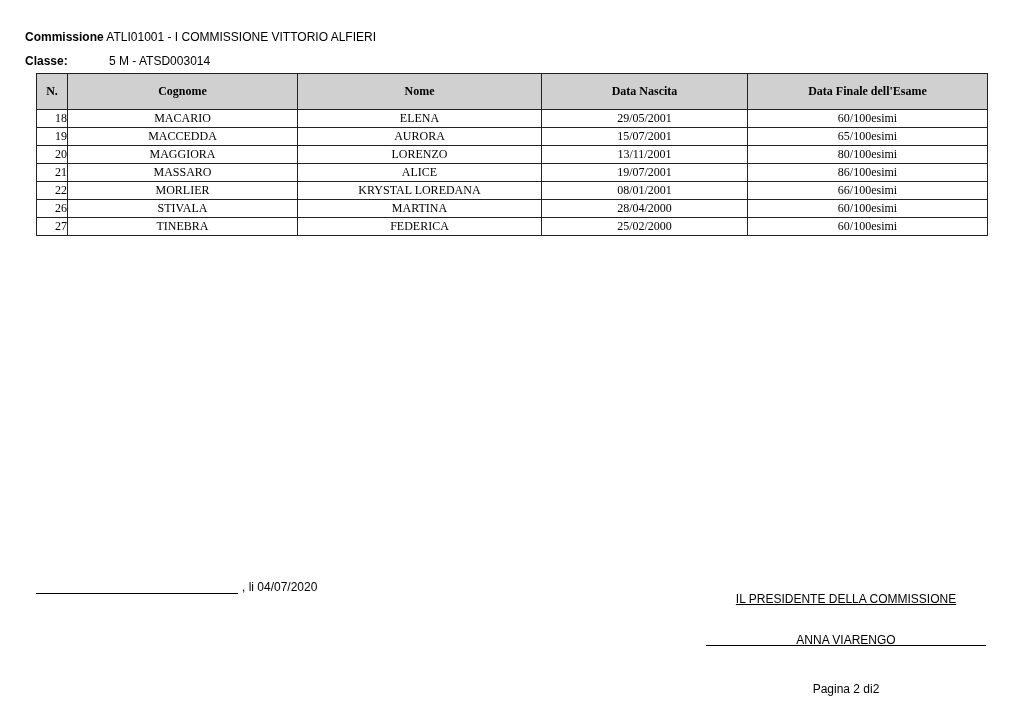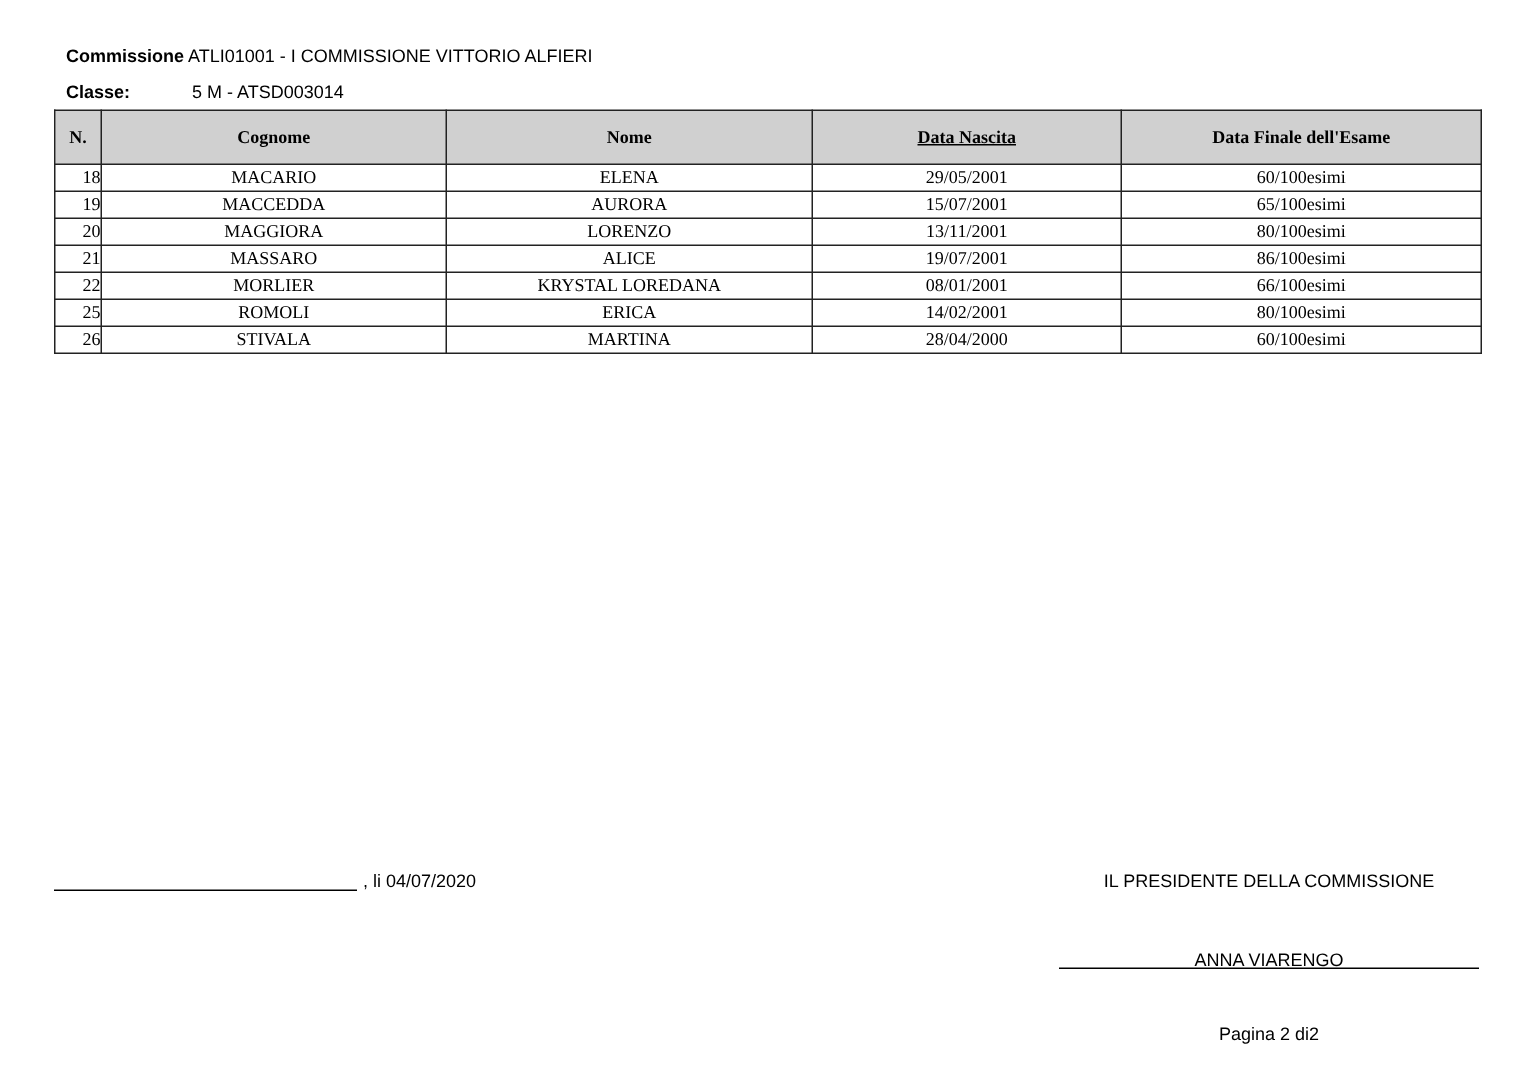--- a/index.html
+++ b/index.html
@@ -1,34 +1,34 @@
 <!DOCTYPE html>
 <html><head>
   <meta charset="utf-8">
   <style>
     html, body { margin: 0; padding: 0; background: #ffffff; }
     body { width: 1024px; height: 724px; position: relative; overflow: hidden; color: #000; }
-    .hdr { position: absolute; left: 44px; font-family: "Liberation Sans", sans-serif; font-size: 12px; }
+    .hdr { position: absolute; left: 25px; font-family: "Liberation Sans", sans-serif; font-size: 12px; }
     .hdr b { font-weight: bold; }
     #line1 { top: 30px; }
     #line2 { top: 54px; }
     #line2 .lbl { display: inline-block; width: 84px; font-weight: bold; }
     table.esiti {
       position: absolute; left: 36px; top: 73px; width: 952px;
       border-collapse: collapse; font-family: "Liberation Serif", serif; font-size: 12px;
     }
     table.esiti th, table.esiti td { border: 1px solid #222; text-align: center; padding: 0; }
     table.esiti th { background: #d0d0d0; font-weight: bold; height: 35px; border-width: 1.5px; }
     table.esiti td { height: 17px; line-height: 17px; }
     table.esiti td.n { text-align: right; padding-left: 18px; }
-    .col-n { width: 30px; } .col-c { width: 229px; } .col-nm { width: 243px; } .col-d { width: 205px; text-decoration: underline; }
+    .col-n { width: 30px; } .col-c { width: 229px; } .col-nm { width: 243px; } .col-d { width: 205px; }
     .sig-left { position: absolute; left: 36px; top: 580px; font-family: "Liberation Sans", sans-serif; font-size: 12px; }
     .sig-left .uline { display: inline-block; width: 202px; border-bottom: 1px solid #000; height: 13px; vertical-align: bottom; margin-right: 4px; }
     .sig-right { position: absolute; left: 706px; width: 280px; text-align: center; font-family: "Liberation Sans", sans-serif; font-size: 12px; }
-    #pres-title { top: 580px; }
+    #pres-title { top: 592px; text-decoration: underline; }
     #pres-name { top: 599px; margin-top: 34px; }
     .sig-line { position: absolute; left: 706px; top: 645px; width: 280px; border-top: 1px solid #000; }
     #page-num { position: absolute; left: 706px; width: 280px; top: 682px; text-align: center; font-family: "Liberation Sans", sans-serif; font-size: 12px; }
   </style>
 </head>
 <body>
 
 <div id="line1" class="hdr">
   <b>Commissione</b>
   <span>ATLI01001 -  I COMMISSIONE VITTORIO ALFIERI</span>
@@ -77,31 +77,31 @@
         <td>86/100esimi</td>
       </tr>
       <tr>
         <td class="n">22</td>
         <td>MORLIER</td>
         <td>KRYSTAL LOREDANA</td>
         <td>08/01/2001</td>
         <td>66/100esimi</td>
       </tr>
       <tr>
-        <td class="n">25</td>
-        <td>ROMOLI</td>
-        <td>ERICA</td>
-        <td>14/02/2001</td>
-        <td>80/100esimi</td>
-      </tr>
-      <tr>
         <td class="n">26</td>
         <td>STIVALA</td>
         <td>MARTINA</td>
         <td>28/04/2000</td>
+        <td>60/100esimi</td>
+      </tr>
+      <tr>
+        <td class="n">27</td>
+        <td>TINEBRA</td>
+        <td>FEDERICA</td>
+        <td>25/02/2000</td>
         <td>60/100esimi</td>
       </tr>
     </tbody>
 </table>
 
 <div class="sig-left">
   <span class="uline"></span><span>, li 04/07/2020</span>
 </div>
 
 <div id="pres-title" class="sig-right">IL PRESIDENTE DELLA COMMISSIONE</div>

